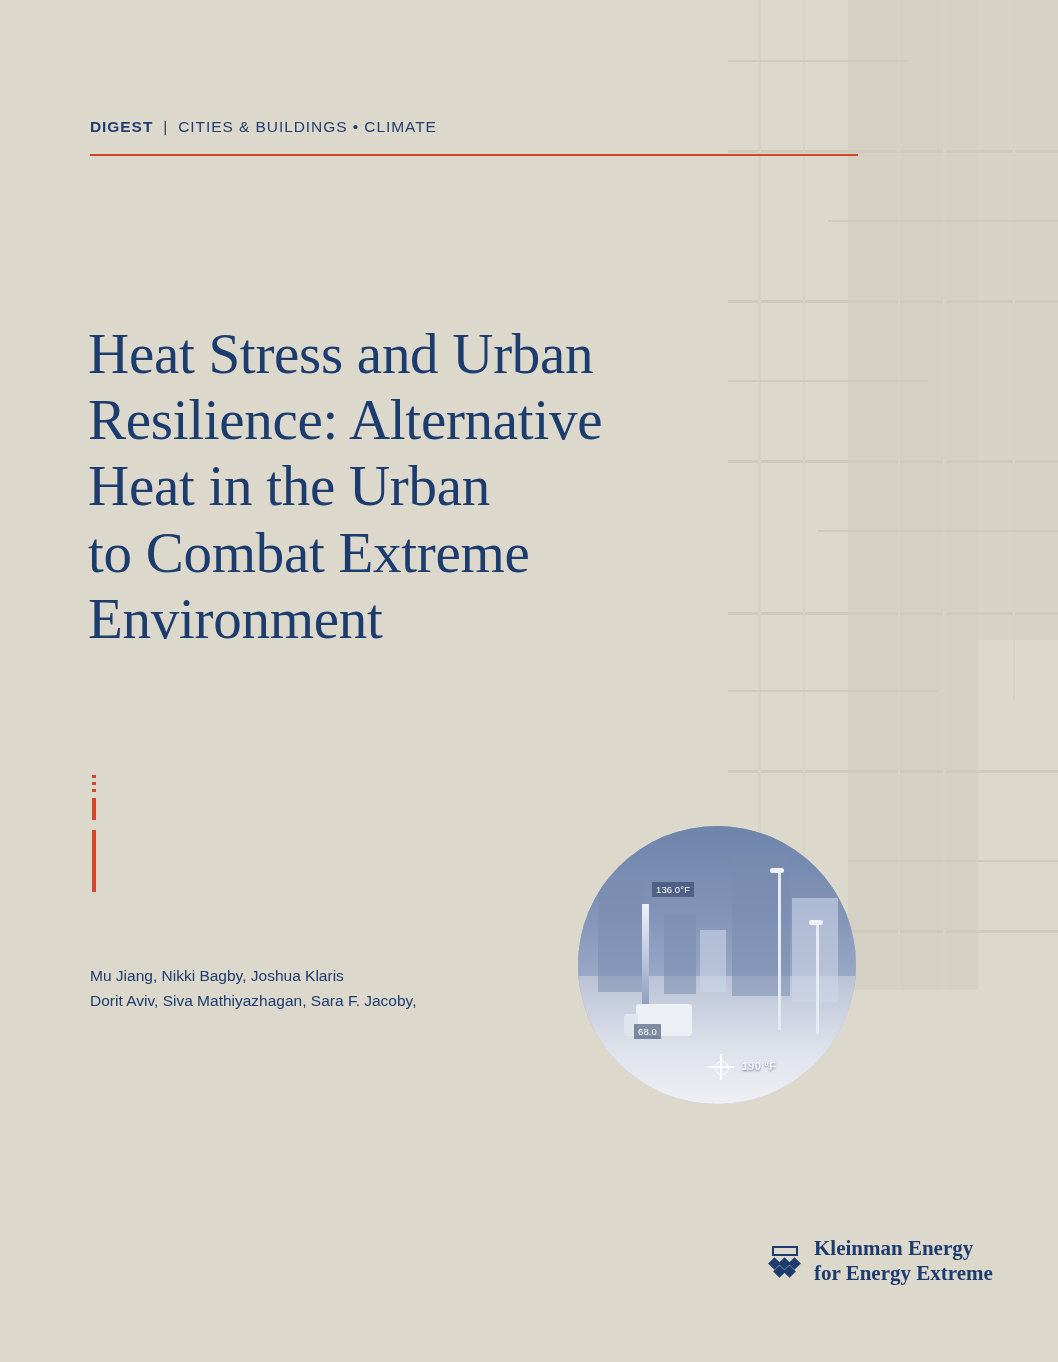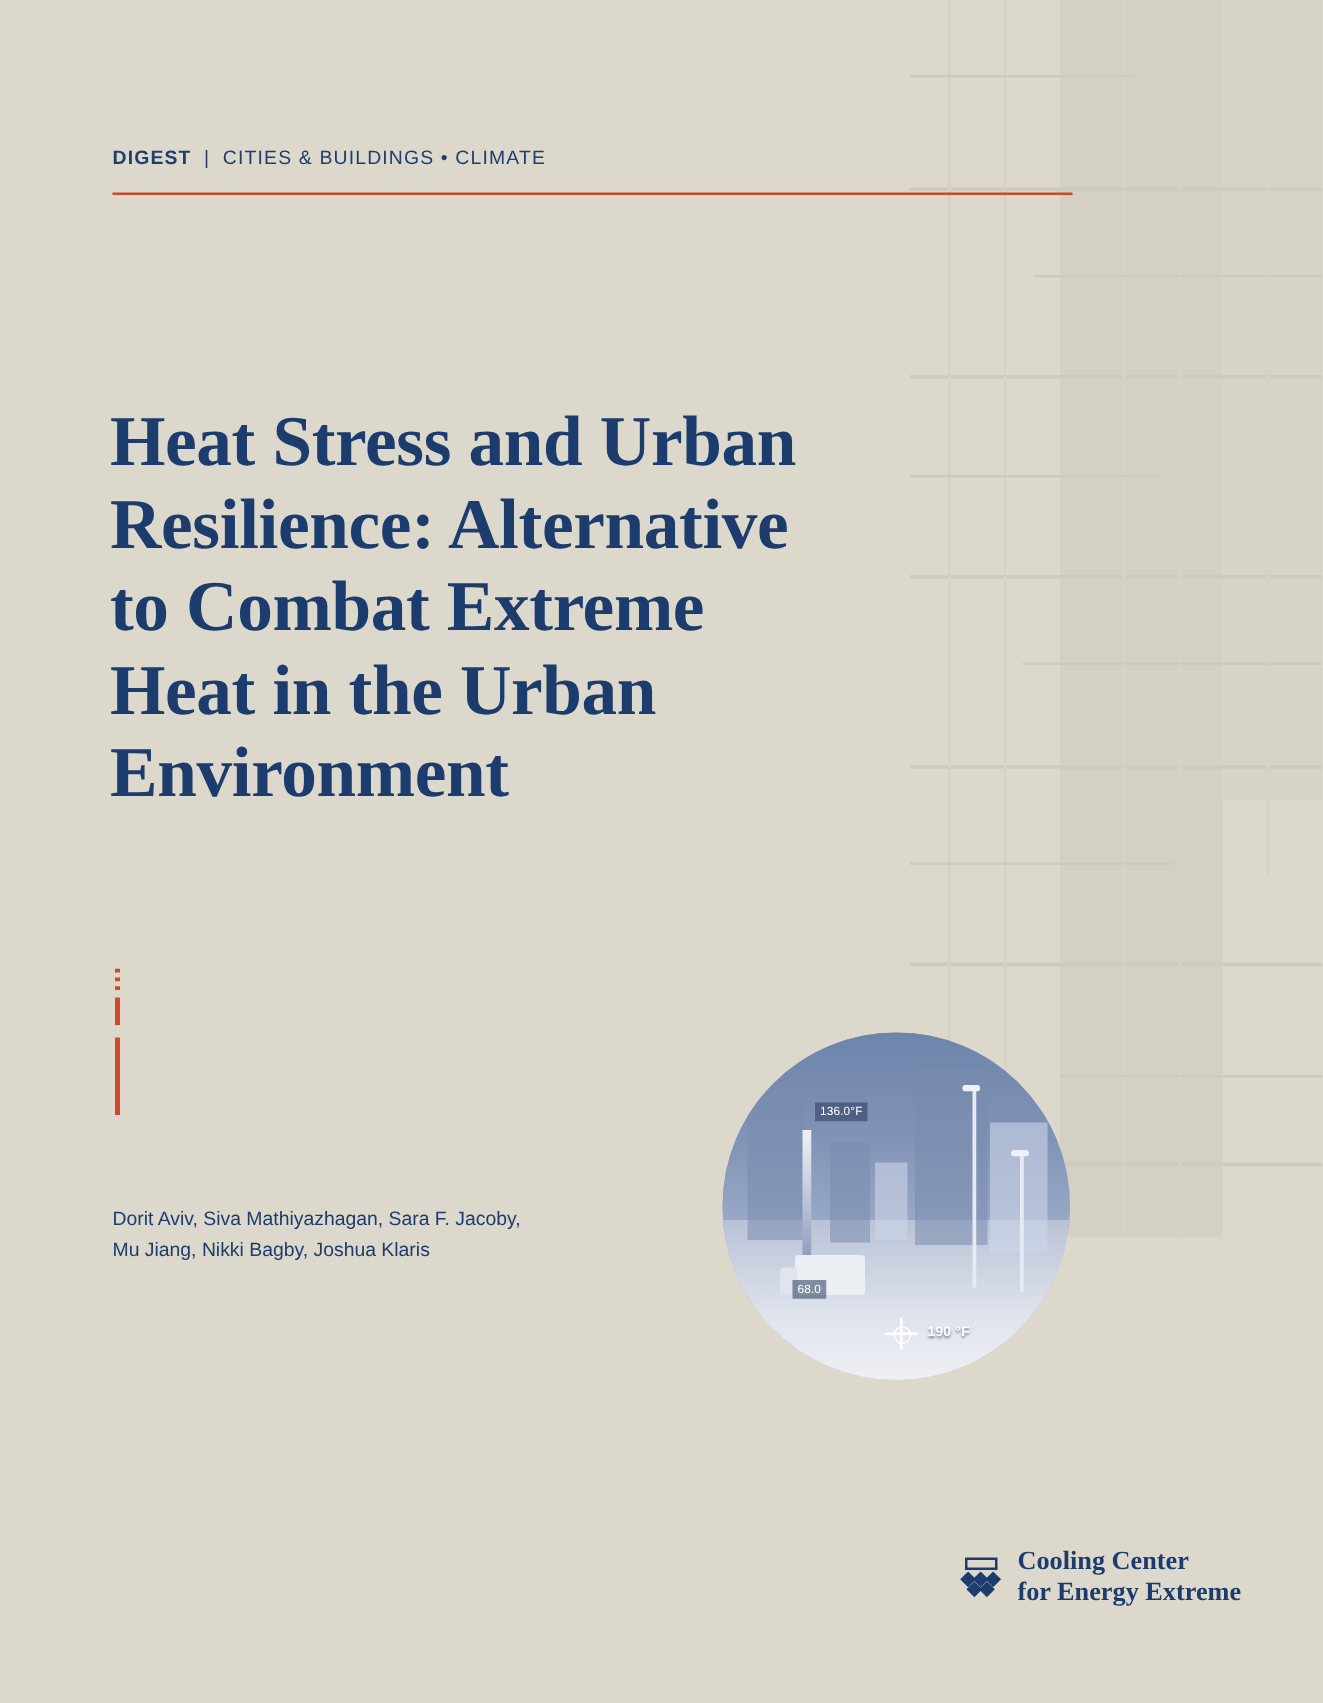--- a/index.html
+++ b/index.html
@@ -74,21 +74,21 @@
   
   .title {
     position: absolute;
     left: 88px;
     top: 283px;
     width: 680px;
     font-family: "Liberation Serif", serif;
     font-size: 57px;
     line-height: 1.16;
     color: #1c3c6e;
-    font-weight: bold;
+    font-weight: normal;
     letter-spacing: -0.005em;
   }
   .title .ln { display: block; white-space: nowrap; }
 
   
   .marker {
     position: absolute;
     left: 92px;
     top: 775px;
     width: 4px;
@@ -310,37 +310,37 @@
     <span class="k-digest">DIGEST</span>
     <span class="k-sep">|</span>
     <span class="k-cats">CITIES &amp; BUILDINGS • CLIMATE</span>
   </div>
   <div class="rule"></div>
 </div>
 
 <h1 class="title">
   <span class="ln">Heat Stress and Urban</span>
   <span class="ln">Resilience: Alternative</span>
+  <span class="ln">Heat in the Urban</span>
   <span class="ln">to Combat Extreme</span>
-  <span class="ln">Heat in the Urban</span>
   <span class="ln">Environment</span>
 </h1>
 
 <div class="marker">
   <div class="dot"></div>
   <div class="dot"></div>
   <div class="dot"></div>
   <div class="bar-sm"></div>
   <div class="bar-lg"></div>
 </div>
 
 <div class="meta">
   <div class="authors">
+    <div>Mu Jiang, Nikki Bagby, Joshua Klaris</div>
     <div>Dorit Aviv, Siva Mathiyazhagan, Sara F. Jacoby,</div>
-    <div>Mu Jiang, Nikki Bagby, Joshua Klaris</div>
   </div>
 </div>
 
 <div class="thermal">
   <div class="sky"></div>
   <div class="road"></div>
 
   <div class="bldg" style="left:20px; top:54px; width:46px; height:112px;"></div>
   <div class="bldg" style="left:86px; top:88px; width:32px; height:80px;"></div>
   <div class="bldg-light" style="left:122px; top:104px; width:26px; height:62px;"></div>
@@ -370,16 +370,16 @@
 <div class="logo">
   <div class="shield">
     <div class="crest"></div>
     <div class="dia d1"></div>
     <div class="dia d2"></div>
     <div class="dia d3"></div>
     <div class="dia d4"></div>
     <div class="dia d5"></div>
   </div>
   <div class="words">
-    <div>Cooling Center</div>
+    <div>Kleinman Energy</div>
     <div>for Energy Extreme</div>
   </div>
 </div>
 
 </body></html>

